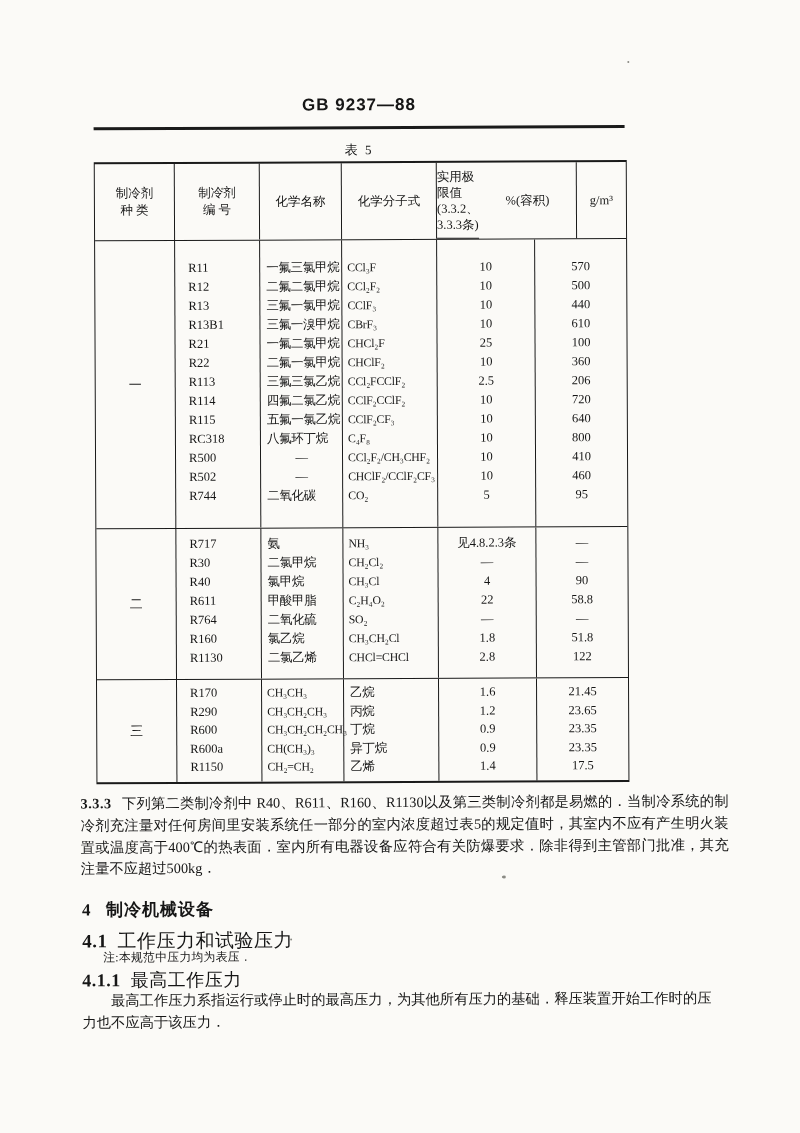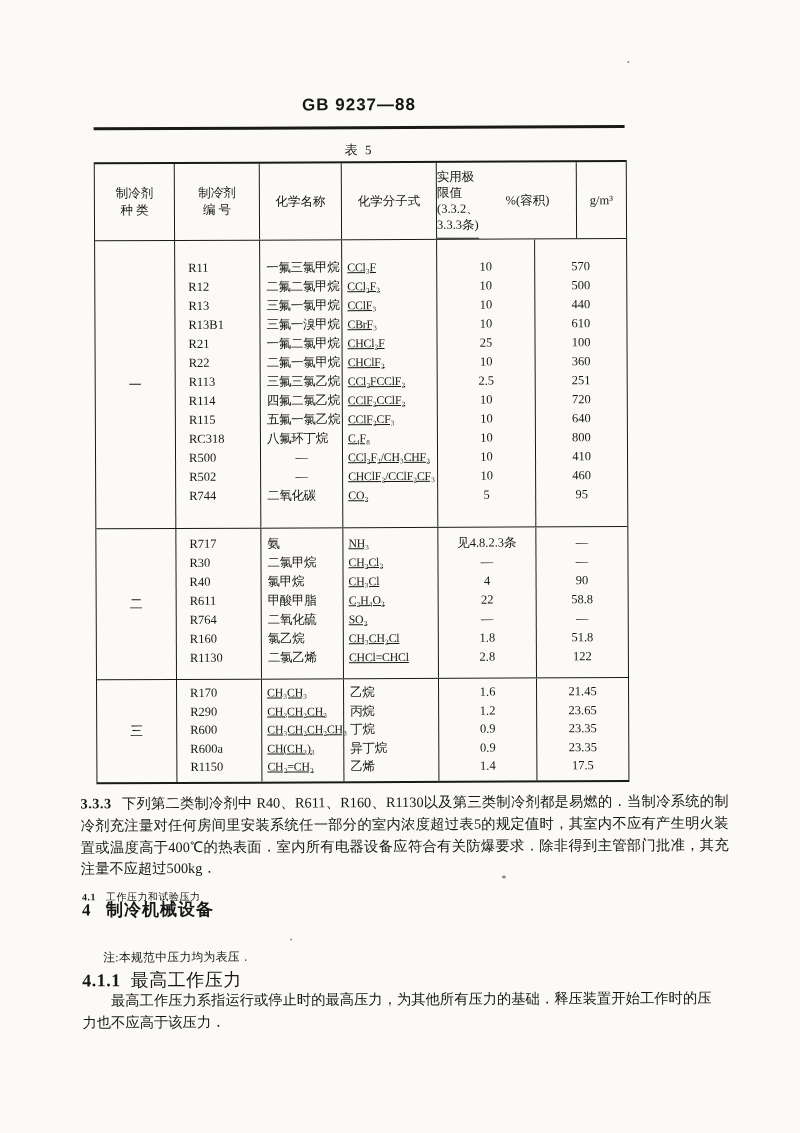--- a/index.html
+++ b/index.html
@@ -61,35 +61,35 @@
   }
   .colstack{border-right:1.2px solid #1a1a1a;font-size:12.5px;overflow:visible;}
   .colstack.last{border-right:none;}
   .s1 .colstack{padding:18px 0 22px;}
   .s2 .colstack{padding:6px 0 11px;}
   .s3 .colstack{padding:4px 0 5px;}
   .cellrow{height:19px;line-height:19px;white-space:nowrap;}
   .s3 .cellrow{height:18.5px;line-height:18.5px;}
   .col-no .cellrow{padding-left:13px;}
   .col-name .cellrow{padding-left:6px;letter-spacing:-0.3px;}
-  .col-formula .cellrow{padding-left:5px;font-size:11.8px;letter-spacing:-0.2px;text-decoration:underline;}
+  .col-formula .cellrow{padding-left:5px;font-size:11.8px;letter-spacing:-0.2px;}
   .col-vol .cellrow,.col-gm3 .cellrow{text-align:center;}
   .col-name .cellrow.dash{padding-left:0;text-align:center;}
   
   .p333{
     position:absolute;top:792px;left:79px;width:648px;
     font-size:14.3px;line-height:21.8px;text-align:justify;
   }
   .clause-num{font-weight:bold;margin-right:10px;letter-spacing:0.5px;}
   .h4{
     position:absolute;top:897px;left:80px;
     font-size:17px;font-weight:bold;letter-spacing:1px;
   }
   .h4 .clause-num{margin-right:15px;}
-  .h41{position:absolute;top:889px;left:80px;font-size:10px;letter-spacing:0.5px;}
+  .h41{position:absolute;top:927px;left:80px;font-size:19px;letter-spacing:0.5px;}
   .note{
     position:absolute;top:949px;left:101px;
     font-size:11.8px;font-weight:normal;letter-spacing:0.3px;
   }
   .h411{position:absolute;top:967px;left:80px;font-size:18px;letter-spacing:0.5px;}
   .p411{
     position:absolute;top:988px;left:80px;width:638px;
     font-size:14.3px;line-height:22px;text-indent:2em;
   }
   
@@ -195,21 +195,21 @@
             <div class="cellrow">10</div>
             <div class="cellrow">5</div>
           </div>
         <div class="colstack col-gm3 last">
             <div class="cellrow">570</div>
             <div class="cellrow">500</div>
             <div class="cellrow">440</div>
             <div class="cellrow">610</div>
             <div class="cellrow">100</div>
             <div class="cellrow">360</div>
-            <div class="cellrow">251</div>
+            <div class="cellrow">206</div>
             <div class="cellrow">720</div>
             <div class="cellrow">640</div>
             <div class="cellrow">800</div>
             <div class="cellrow">410</div>
             <div class="cellrow">460</div>
             <div class="cellrow">95</div>
           </div>
       </div>
 
       <div class="section s2">

